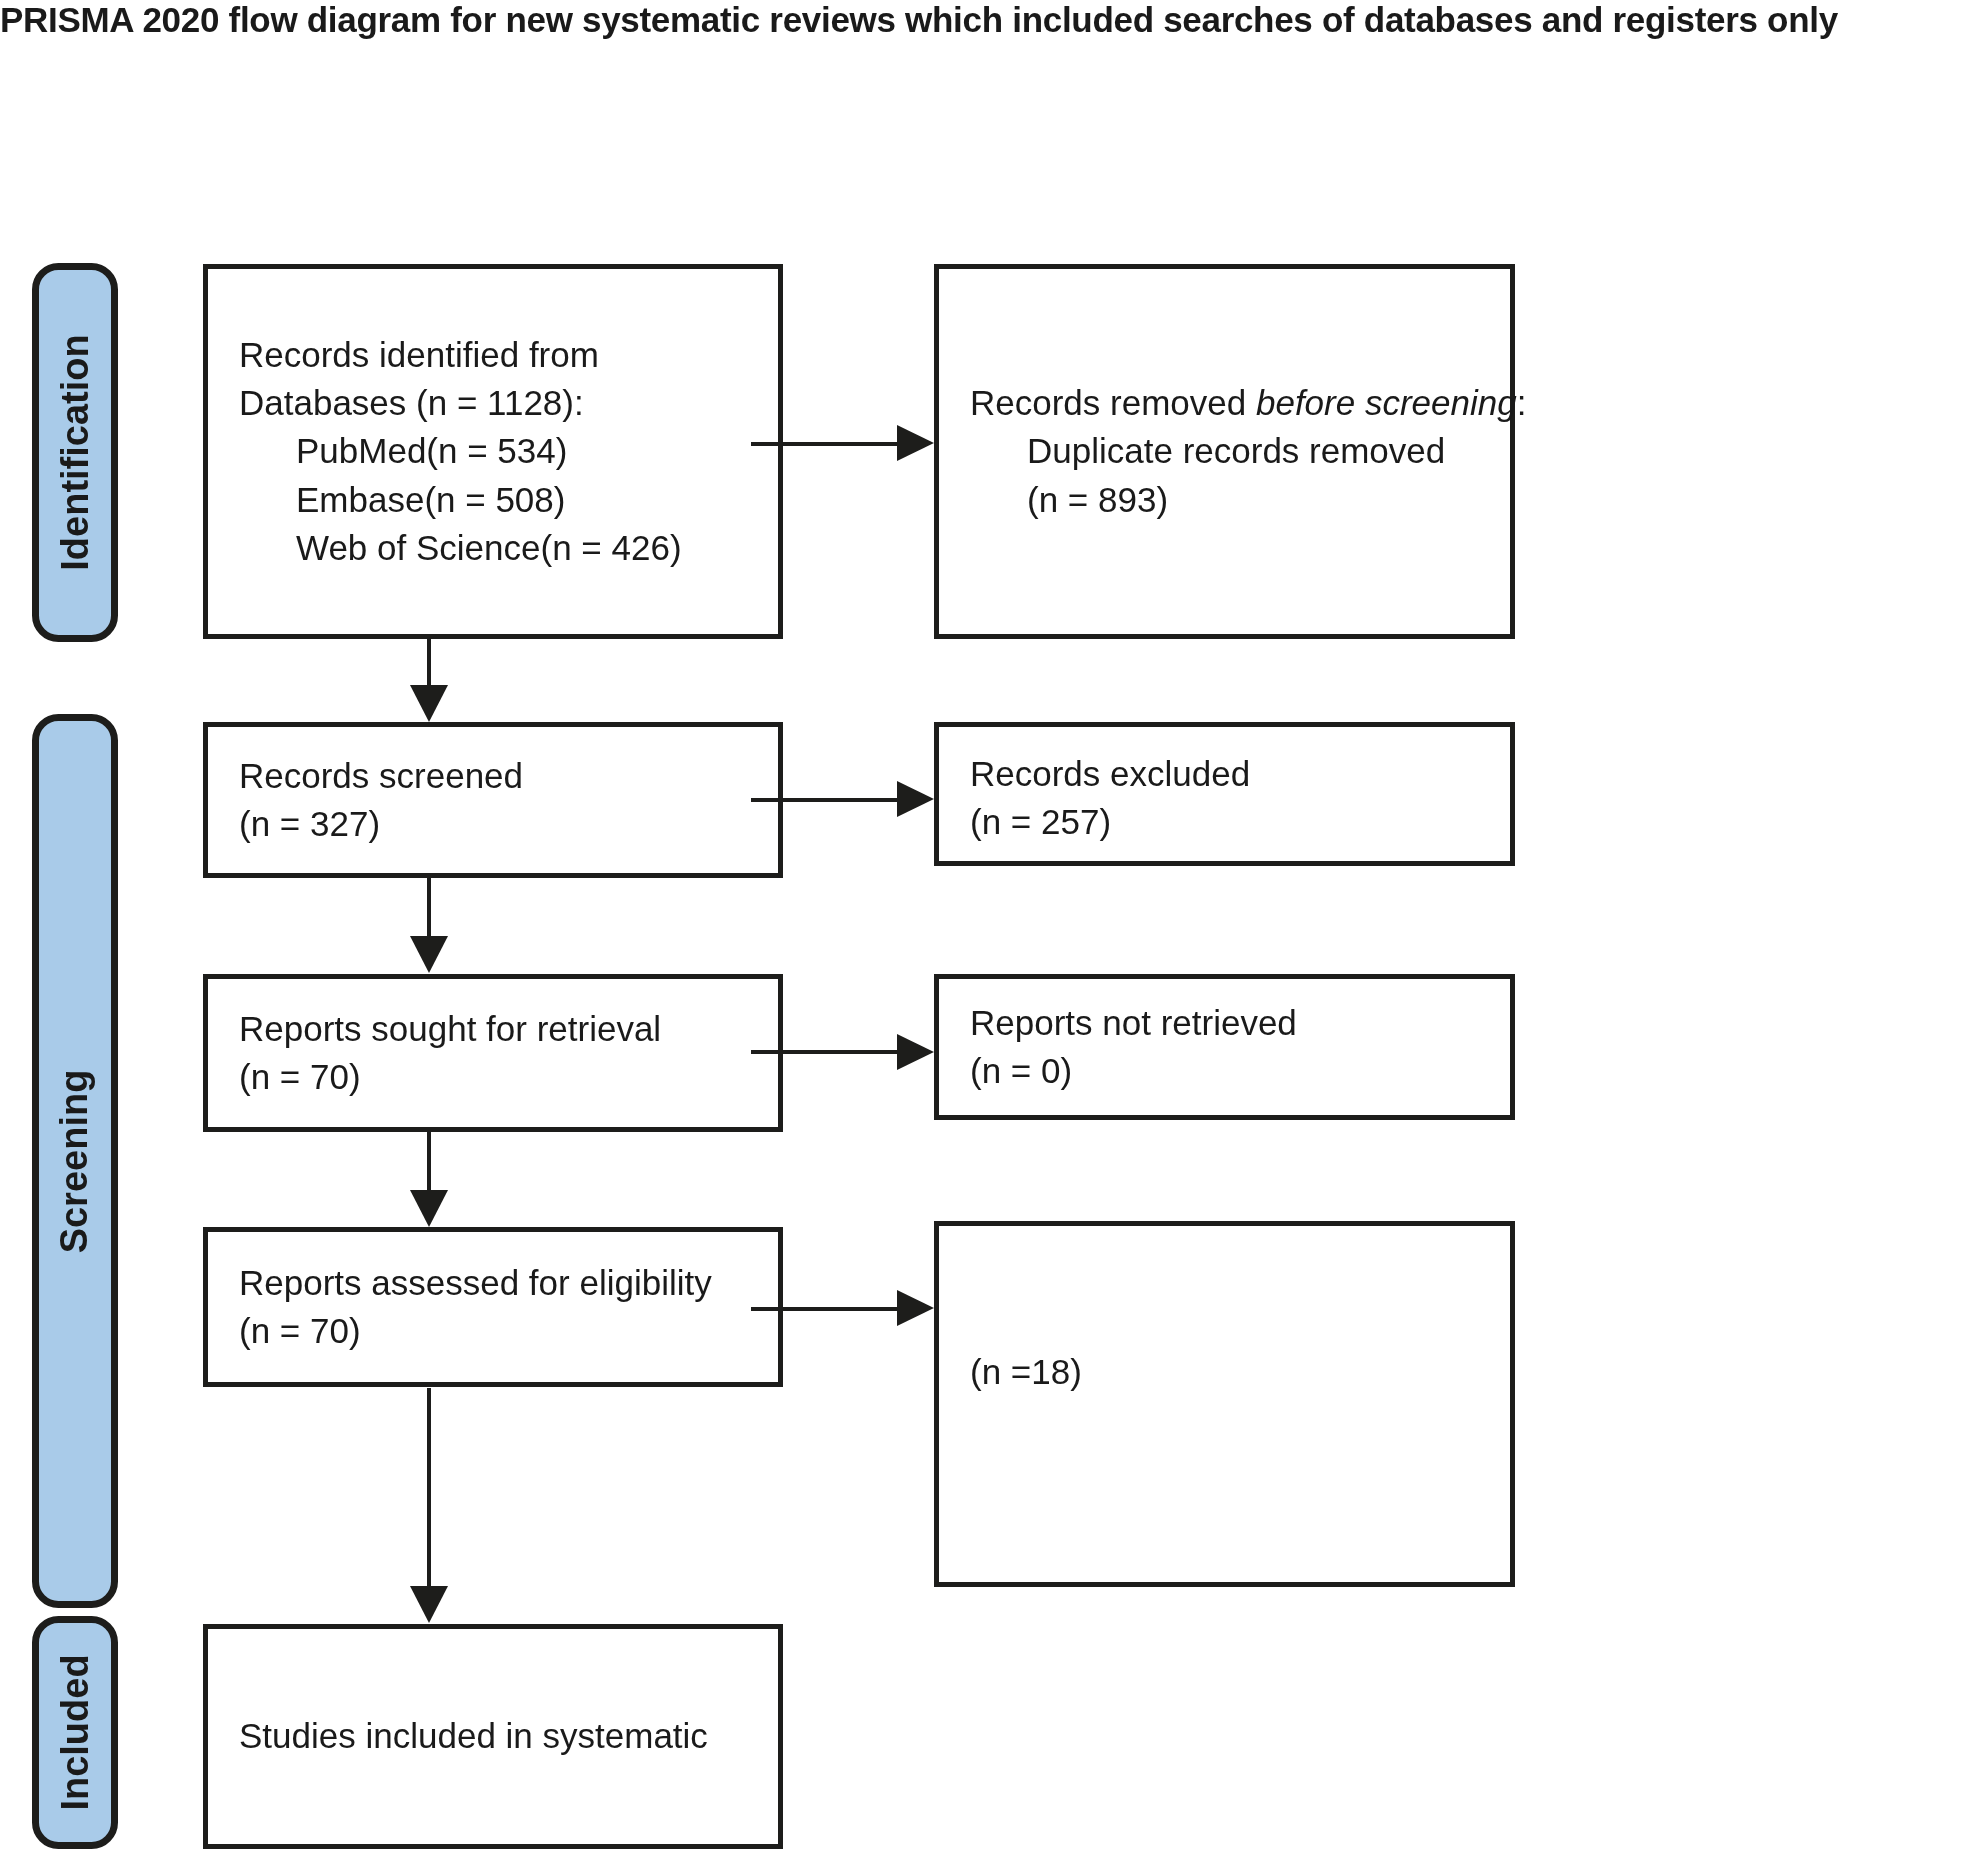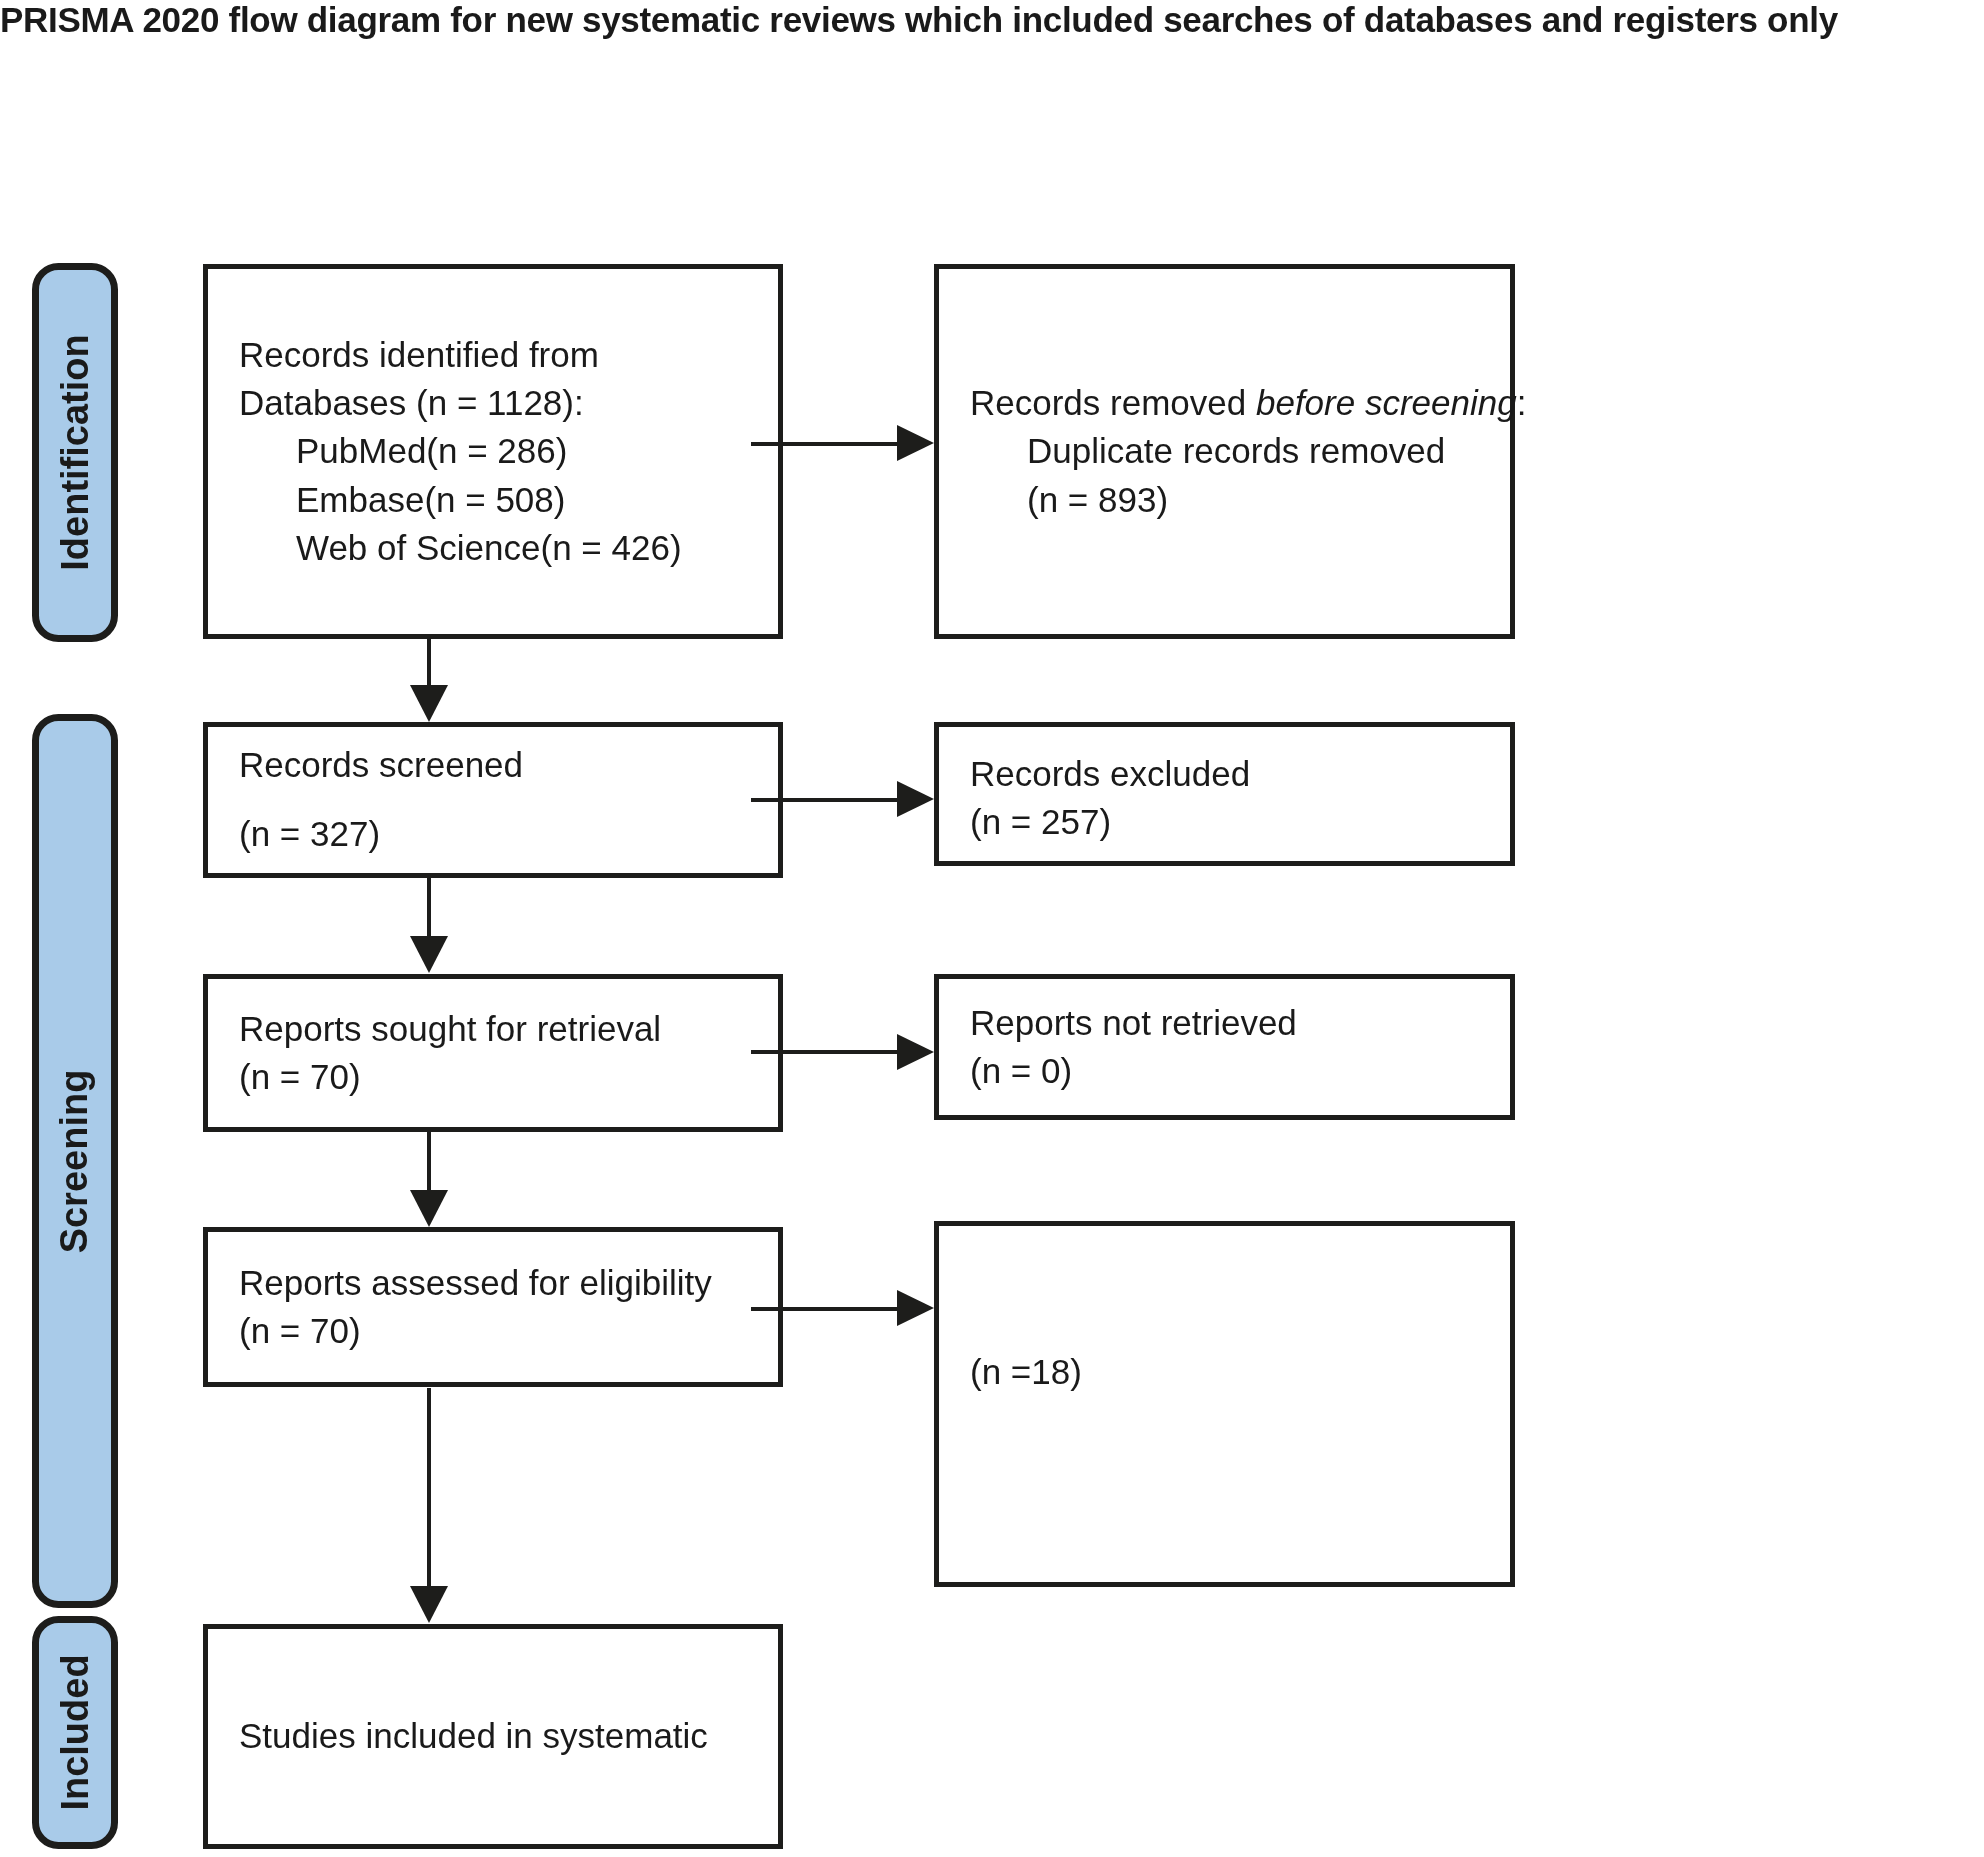--- a/index.html
+++ b/index.html
@@ -107,26 +107,26 @@
   <div class="stage" style="top:714px; height:894px;">
     <span class="vlabel">Screening</span>
   </div>
   <div class="stage" style="top:1616px; height:233px;">
     <span class="vlabel">Included</span>
   </div>
 
   <div class="box col-left" style="top:264px; height:375px;">
     <div class="line">Records identified from</div>
     <div class="line">Databases (n = 1128):</div>
-    <div class="line indent">PubMed(n = 286)</div>
+    <div class="line indent">PubMed(n = 534)</div>
     <div class="line indent">Embase(n = 508)</div>
     <div class="line indent">Web of Science(n = 426)</div>
   </div>
 
-  <div class="box col-left" style="top:722px; height:156px;justify-content:space-between;">
+  <div class="box col-left" style="top:722px; height:156px;">
     <div class="line">Records screened</div>
     <div class="line">(n = 327)</div>
   </div>
 
   <div class="box col-left" style="top:974px; height:158px;">
     <div class="line">Reports sought for retrieval</div>
     <div class="line">(n = 70)</div>
   </div>
 
   <div class="box col-left" style="top:1227px; height:160px;">

